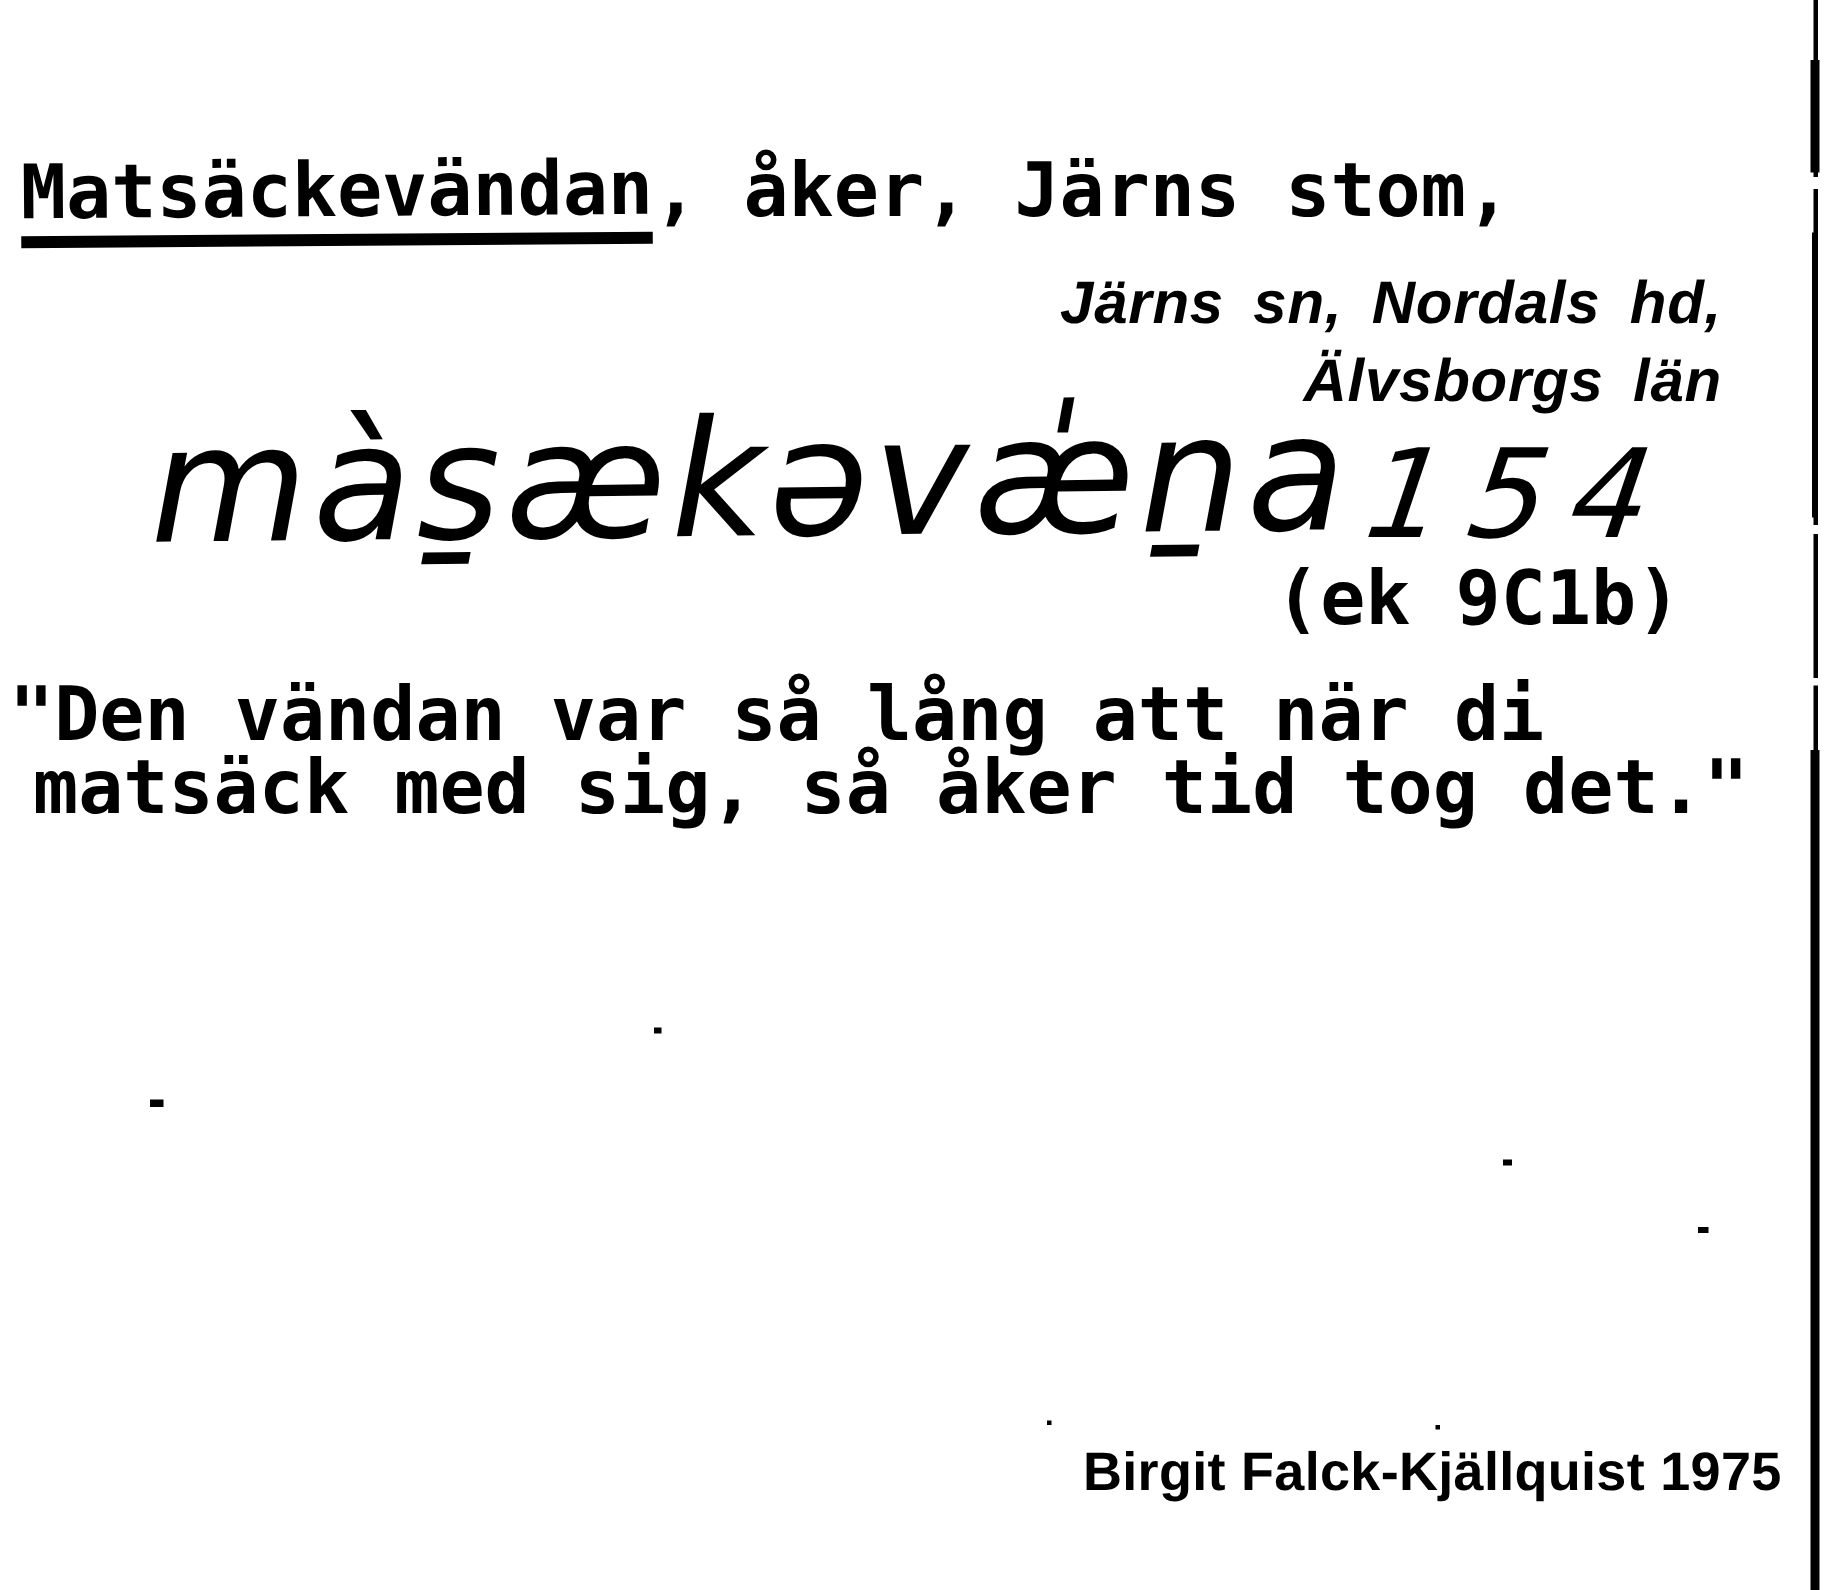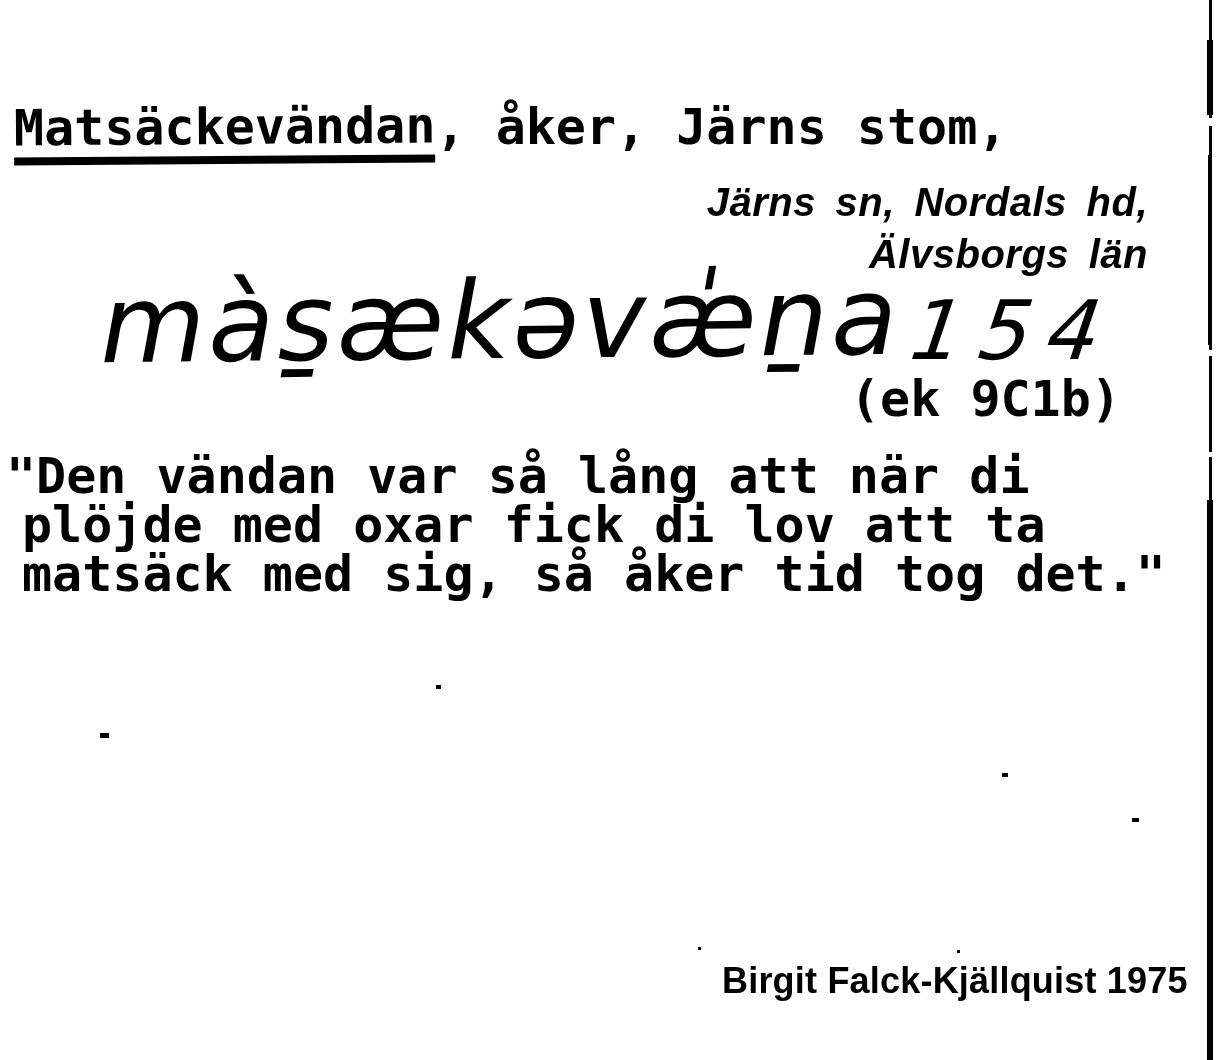--- a/index.html
+++ b/index.html
@@ -117,21 +117,20 @@
   <div id="district2" class="abs district">Älvsborgs län</div>
 
   <div id="phonetic" class="abs hand">màs̱ækəvæ̍ṉa</div>
 
   <div id="archive-number" class="abs hand">154</div>
 
   <div id="map-ref" class="abs typed">(ek 9C1b)</div>
 
   <div id="quote" class="abs">
     <div class="typed qline">"Den vändan var så lång att när di</div>
-    <div class="typed qline indent">plöjde med oxar fick di lov att ta</div>
     <div class="typed qline indent">matsäck med sig, så åker tid tog det."</div>
   </div>
 
   <div id="signature" class="abs">Birgit Falck-Kjällquist 1975</div>
 
   <div id="edge-base" class="abs edge"></div>
   <div id="edge-thick1" class="abs edge"></div>
   <div id="edge-thick2" class="abs edge"></div>
   <div id="edge-thick3" class="abs edge"></div>
   <div id="edge-gap1" class="abs"></div>

